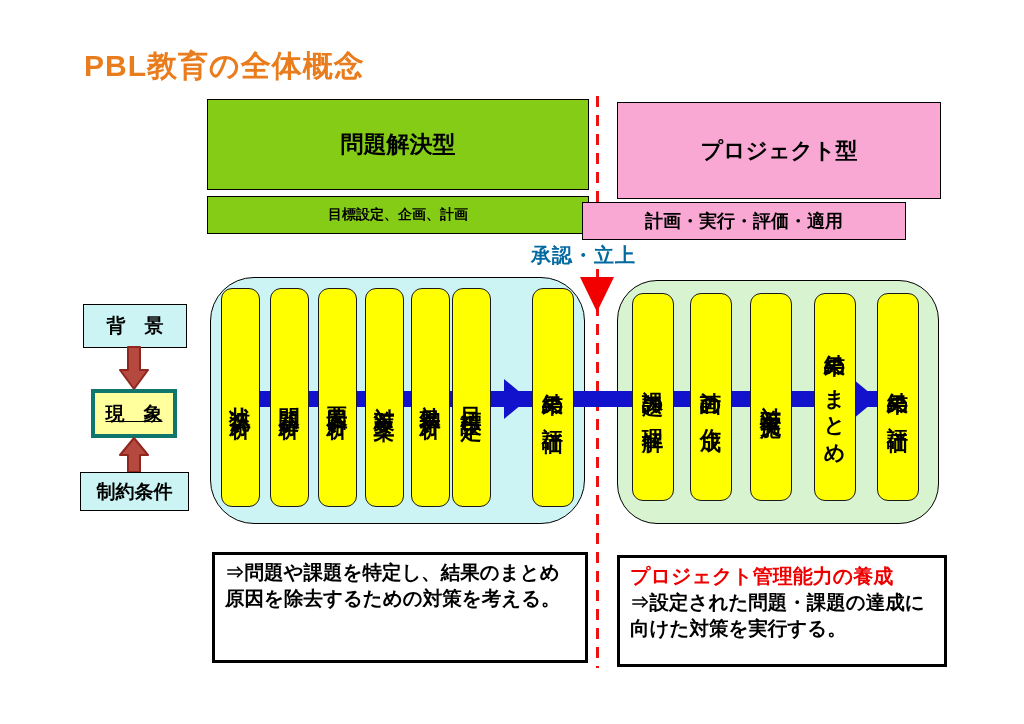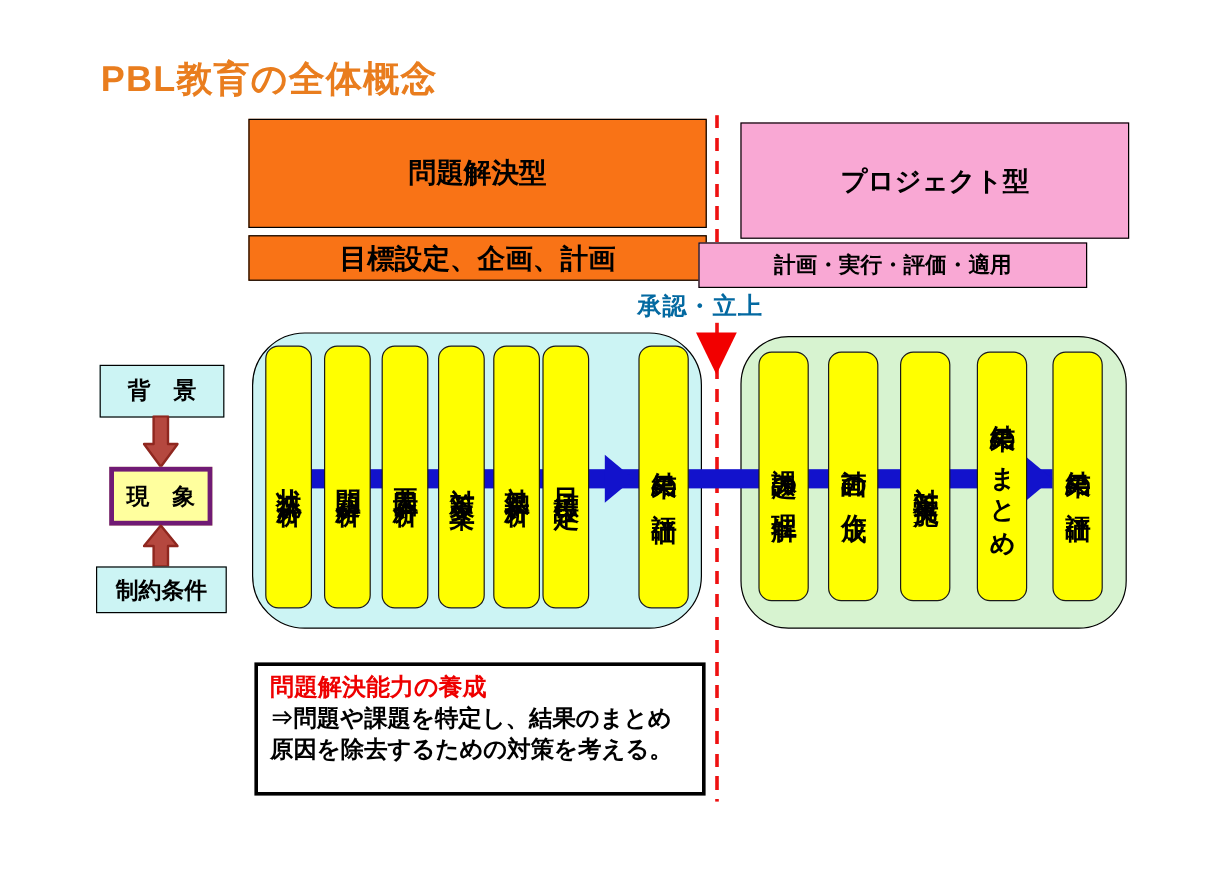--- a/index.html
+++ b/index.html
@@ -10,24 +10,24 @@
   }
   .abs{position:absolute;}
   
   .slide-title{left:84px;top:46px;font-size:30px;font-weight:bold;color:#E97D1E;letter-spacing:1px;}
   
   .divider{left:596px;top:96px;width:3px;height:572px;z-index:1;
     background:repeating-linear-gradient(to bottom,#EE1111 0 11px,transparent 11px 19px);}
   
   .panelbox{border:1.6px solid #000;display:flex;align-items:center;justify-content:center;
     font-weight:bold;color:#000;z-index:2;text-align:center;}
-  .cyan{background:#f97316;}
+  .cyan{background:#84cc16;}
   .green{background:#f9a8d4;}
   .hdr-left{left:207px;top:99px;width:380px;height:89px;font-size:23px;}
-  .sub-left{left:207px;top:196px;width:380px;height:36px;font-size:23px;}
+  .sub-left{left:207px;top:196px;width:380px;height:36px;font-size:14px;}
   .hdr-right{left:617px;top:102px;width:322px;height:95px;font-size:22px;}
   .sub-right{left:582px;top:202px;width:322px;height:36px;font-size:18px;}
   
   .approve-label{left:528px;top:242px;font-size:20px;font-weight:bold;color:#0369a1;background:#fff;
     padding:0 3px;z-index:6;letter-spacing:1px;}
   .approve-tri{left:580px;top:277px;width:0;height:0;z-index:6;
     border-left:17px solid transparent;border-right:17px solid transparent;border-top:35px solid #F20000;}
   
   .cont{z-index:1;border:1.6px solid #000;}
   .cont-left{left:210px;top:277px;width:373px;height:245px;border-radius:44px;background:#CCF4F4;}
@@ -45,22 +45,22 @@
     font-size:21px;font-weight:bold;color:#000;letter-spacing:4px;line-height:1;}
   .lstep{top:288px;height:217px;width:37px;}
   .rstep{top:293px;height:206px;width:40px;}
   .ls0{left:221px;} .ls1{left:270px;} .ls2{left:318px;} .ls3{left:365px;}
   .ls4{left:411px;} .ls5{left:452px;} .ls6{left:532px;width:40px;}
   .rs0{left:632px;} .rs1{left:690px;} .rs2{left:750px;} .rs3{left:814px;} .rs4{left:877px;}
   
   .ctx{z-index:2;display:flex;align-items:center;justify-content:center;
     font-size:19px;font-weight:bold;color:#000000;text-align:center;}
   .ctx-bg{left:83px;top:304px;width:102px;height:42px;background:#CCF4F4;border:1.6px solid #000;}
-  .ctx-ph{left:91px;top:389px;width:86px;height:49px;background:#FFFF9E;border:4px solid #701a75;
-    box-sizing:border-box;}
+  .ctx-ph{left:91px;top:389px;width:86px;height:49px;background:#FFFF9E;border:4px solid #0f766e;
+    box-sizing:border-box;text-decoration:underline;}
   .ctx-cst{left:80px;top:472px;width:107px;height:37px;background:#CCF4F4;border:1.6px solid #000;text-align:right;}
   .ctx-arrow{z-index:2;line-height:0;}
   .arr-down{left:119px;top:346px;}
   .arr-up{left:119px;top:437px;}
   
   .summary{z-index:2;background:#fff;border:3px solid #000;box-sizing:border-box;
     padding:5px 10px;color:#000;}
   .sum-left{left:212px;top:552px;width:376px;height:111px;}
   .sum-right{left:617px;top:555px;width:330px;height:112px;}
   .sum-title{font-size:20px;font-weight:bold;color:#EE0000;line-height:1.35;}
@@ -112,18 +112,22 @@
   </span>
   <div class="abs ctx ctx-ph">現　象</div>
   <span class="abs ctx-arrow arr-up">
     <svg width="30" height="36" viewBox="0 0 30 36">
       <polygon points="15,1 29,18 21,18 21,35 9,35 9,18 1,18" fill="#B5483F" stroke="#8F271F" stroke-width="2" stroke-linejoin="round"></polygon>
     </svg>
   </span>
   <div class="abs ctx ctx-cst">制約条件</div>
 
   <div class="abs summary sum-left">
-    <div class="sum-title">問題解決能力の養成</div>
     <div class="sum-body">⇒問題や課題を特定し、結果のまとめ
 原因を除去するための対策を考える。</div>
+  </div>
+  <div class="abs summary sum-right">
+    <div class="sum-title">プロジェクト管理能力の養成</div>
+    <div class="sum-body">⇒設定された問題・課題の達成に
+向けた対策を実行する。</div>
   </div>
 
 </div>
 
 </body></html>

